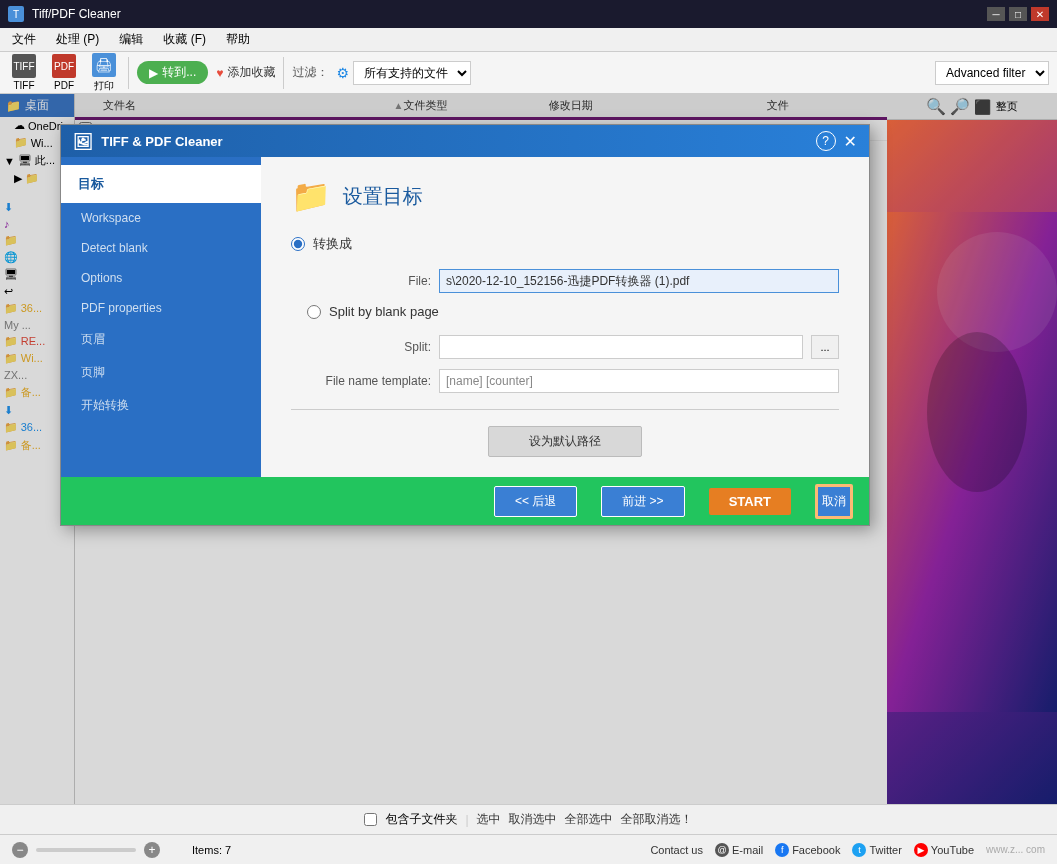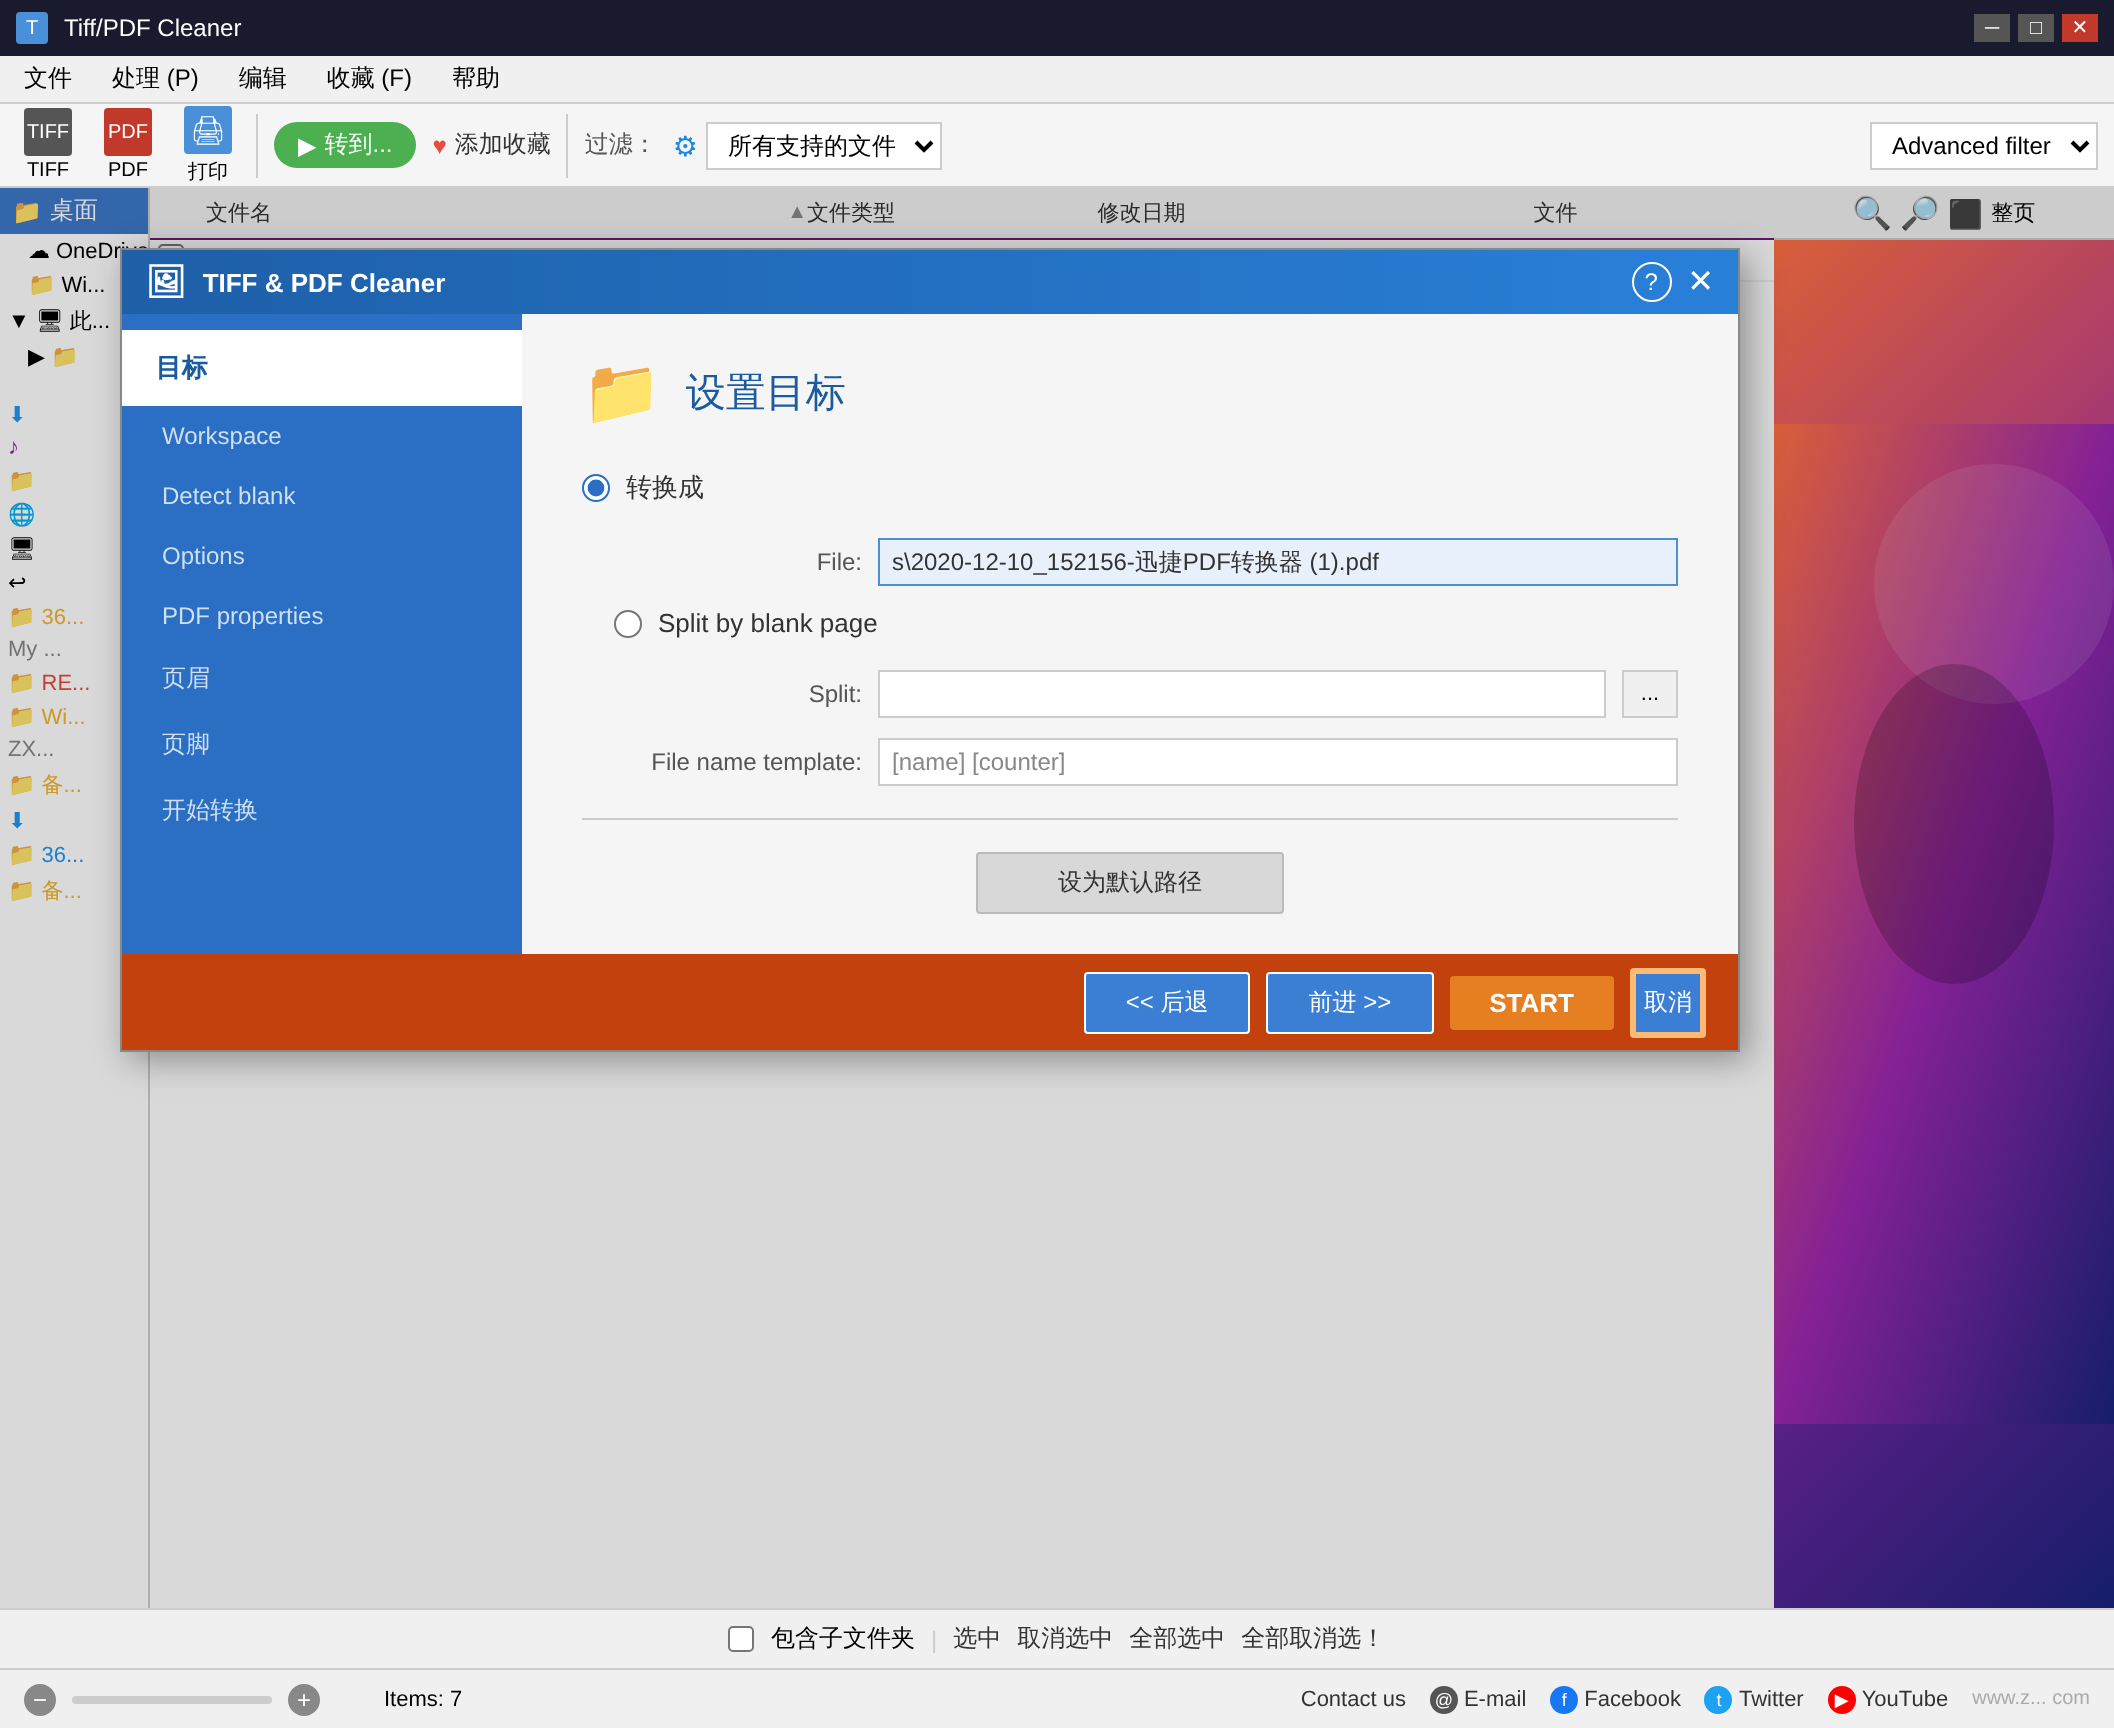--- a/index.html
+++ b/index.html
@@ -102,21 +102,21 @@
       flex: 1;
       background: #fff;
       display: flex;
       flex-direction: column;
     }
     .file-list-header {
       background: #f0f0f0;
       height: 26px;
       display: flex;
       align-items: center;
-      border-bottom: 1px solid #701a75;
+      border-bottom: 3px solid #701a75;
       padding: 0 4px;
     }
     .col-check { width: 24px; }
     .col-name { flex: 2; font-size: 11px; color: #333; cursor: pointer; }
     .col-type { flex: 1; font-size: 11px; color: #333; }
     .col-date { flex: 1.5; font-size: 11px; color: #333; }
     .col-size { flex: 0.8; font-size: 11px; color: #333; }
     .file-row { display: flex; align-items: center; padding: 2px 4px; border-bottom: 1px solid #f0f0f0; }
 
     
@@ -335,27 +335,27 @@
       background: #d8d8d8;
       border: 1px solid #bbb;
       cursor: pointer;
       font-size: 12px;
       color: #333;
       border-radius: 2px;
     }
 
     
     .dialog-footer {
-      background: #c2410c;
+      background: #22c55e;
       height: 48px;
       display: flex;
       align-items: center;
       justify-content: flex-end;
       padding: 0 16px;
-      gap: 8px;
+      gap: 24px;
     }
     .footer-btn {
       padding: 6px 20px;
       border: 1px solid #fff;
       background: #3a7fd4;
       color: #fff;
       cursor: pointer;
       font-size: 12px;
       border-radius: 2px;
     }

